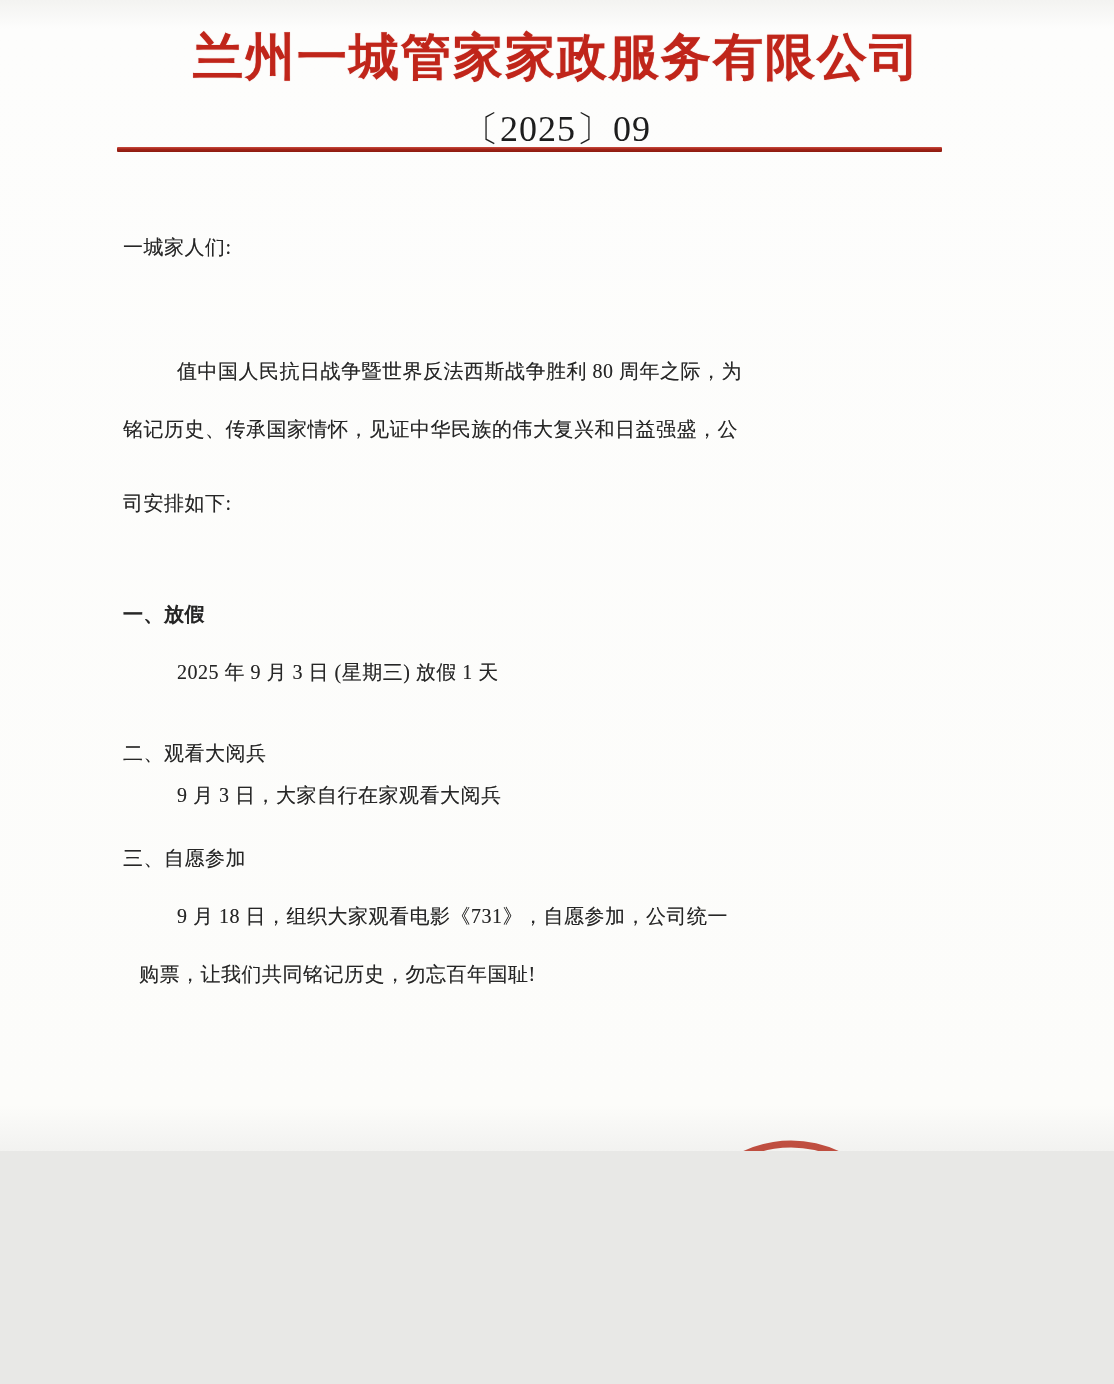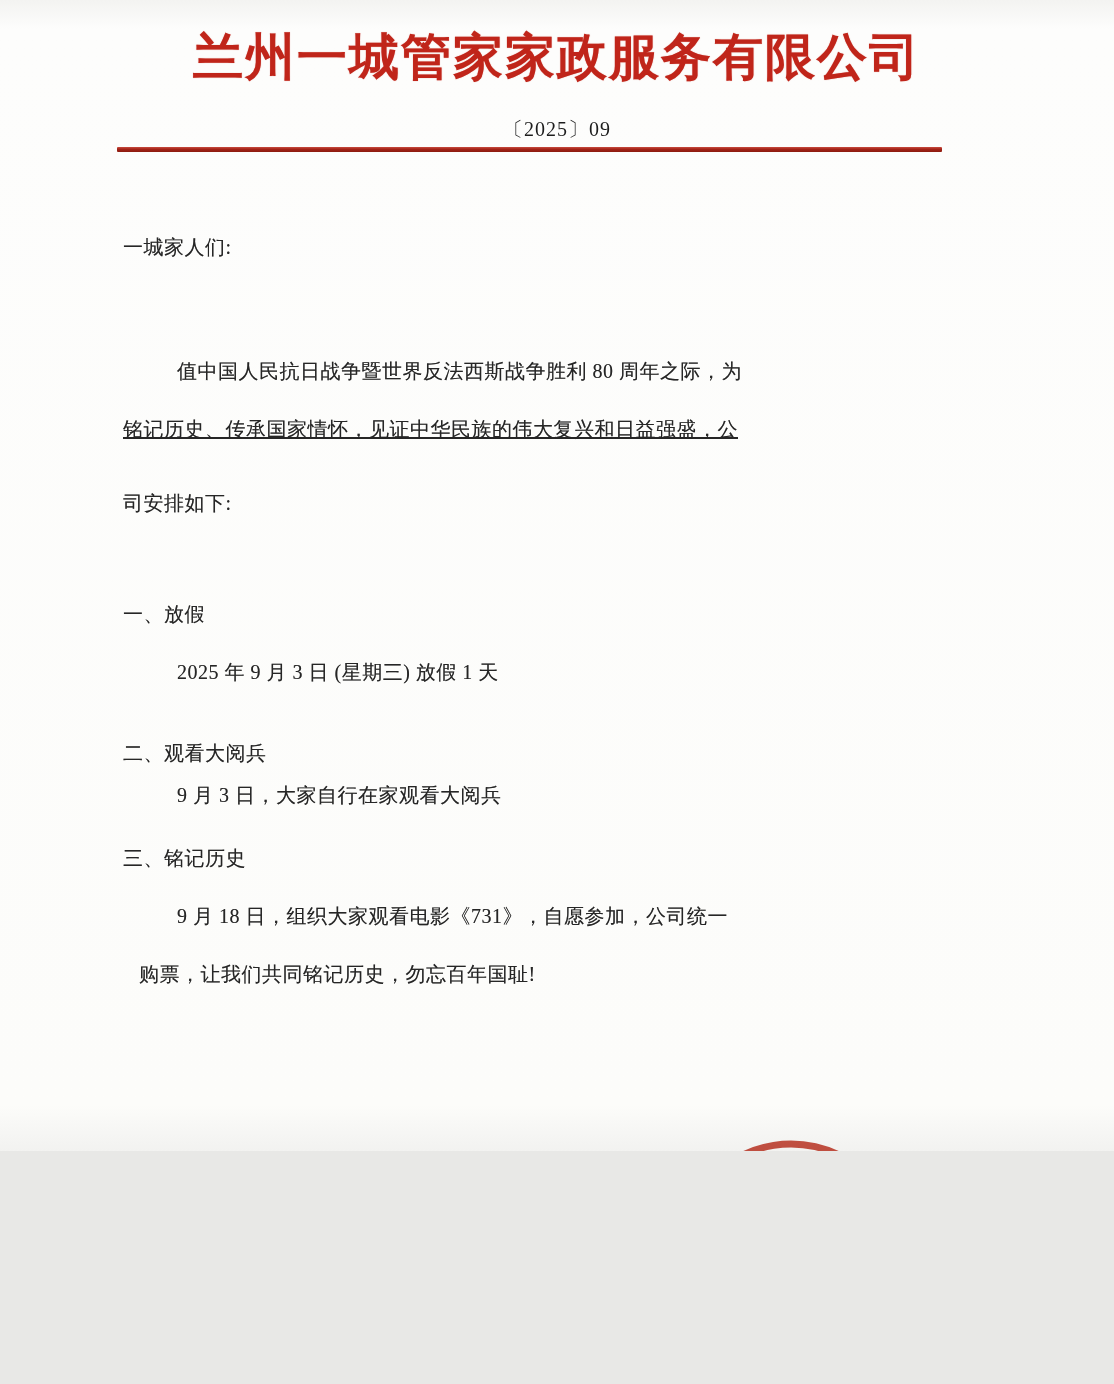--- a/index.html
+++ b/index.html
@@ -22,25 +22,24 @@
     font-size: 50px;
     letter-spacing: 2px;
     color: #c0251a;
     text-shadow: 0 0 1px rgba(192,37,26,.55);
     white-space: nowrap;
   }
   .doc-number {
     position: absolute;
     top: 105px; left: 0; right: 0;
     text-align: center;
-    font-size: 20px;
+    font-size: 36px;
     letter-spacing: 1px;
     color: #1d1d1d;
     white-space: nowrap;
-    margin-top: 11px;
   }
   .red-rule {
     position: absolute;
     left: 117px; top: 147px;
     width: 825px; height: 5px;
     background: linear-gradient(180deg, #c94c40 0%, #a32317 45%, #8c1b10 100%);
     border-radius: 1px;
   }
   .bline {
     position: absolute;
@@ -67,30 +66,30 @@
 
   <div class="doc-title">兰州一城管家家政服务有限公司</div>
 
   <div class="doc-number">〔2025〕09</div>
 
   <div class="red-rule"></div>
 
   <div class="bline" style="left:123px; top:234px;">一城家人们:</div>
 
   <div class="bline" style="left:177px; top:358px;">值中国人民抗日战争暨世界反法西斯战争胜利 80 周年之际，为</div>
-  <div class="bline" style="left:123px; top:416px;text-decoration:underline;">铭记历史、传承国家情怀，见证中华民族的伟大复兴和日益强盛，公</div>
+  <div class="bline" style="left:123px; top:416px;">铭记历史、传承国家情怀，见证中华民族的伟大复兴和日益强盛，公</div>
   <div class="bline" style="left:123px; top:474px;margin-top:16px;">司安排如下:</div>
 
-  <div class="bline" style="left:123px; top:601px;">一、放假</div>
+  <div class="bline" style="left:123px; top:601px;font-weight:bold;">一、放假</div>
   <div class="bline" style="left:177px; top:659px;">2025 年 9 月 3 日 (星期三) 放假 1 天</div>
 
   <div class="bline" style="left:123px; top:740px;">二、观看大阅兵</div>
   <div class="bline" style="left:177px; top:782px;">9 月 3 日，大家自行在家观看大阅兵</div>
 
-  <div class="bline" style="left:123px; top:845px;">三、铭记历史</div>
+  <div class="bline" style="left:123px; top:845px;">三、自愿参加</div>
   <div class="bline" style="left:177px; top:903px;">9 月 18 日，组织大家观看电影《731》，自愿参加，公司统一</div>
   <div class="bline" style="left:139px; top:961px;">购票，让我们共同铭记历史，勿忘百年国耻!</div>
 
   <div class="bline" style="left:541px; top:1210px;">兰州一城管家家政服务有限公司</div>
   <div class="bline" style="left:691px; top:1272px;">2025 年 9 月 1 日</div>
 
   <svg class="seal-svg" viewBox="0 0 300 300" xmlns="http://www.w3.org/2000/svg">
     <g transform="rotate(-9 150 150)">
       <circle cx="150" cy="150" r="111" fill="none" stroke="#c23a29" stroke-width="7"></circle>
       <path id="sealArc" d="M 82.8 197 A 82 82 0 1 1 217.2 197" fill="none"></path>

